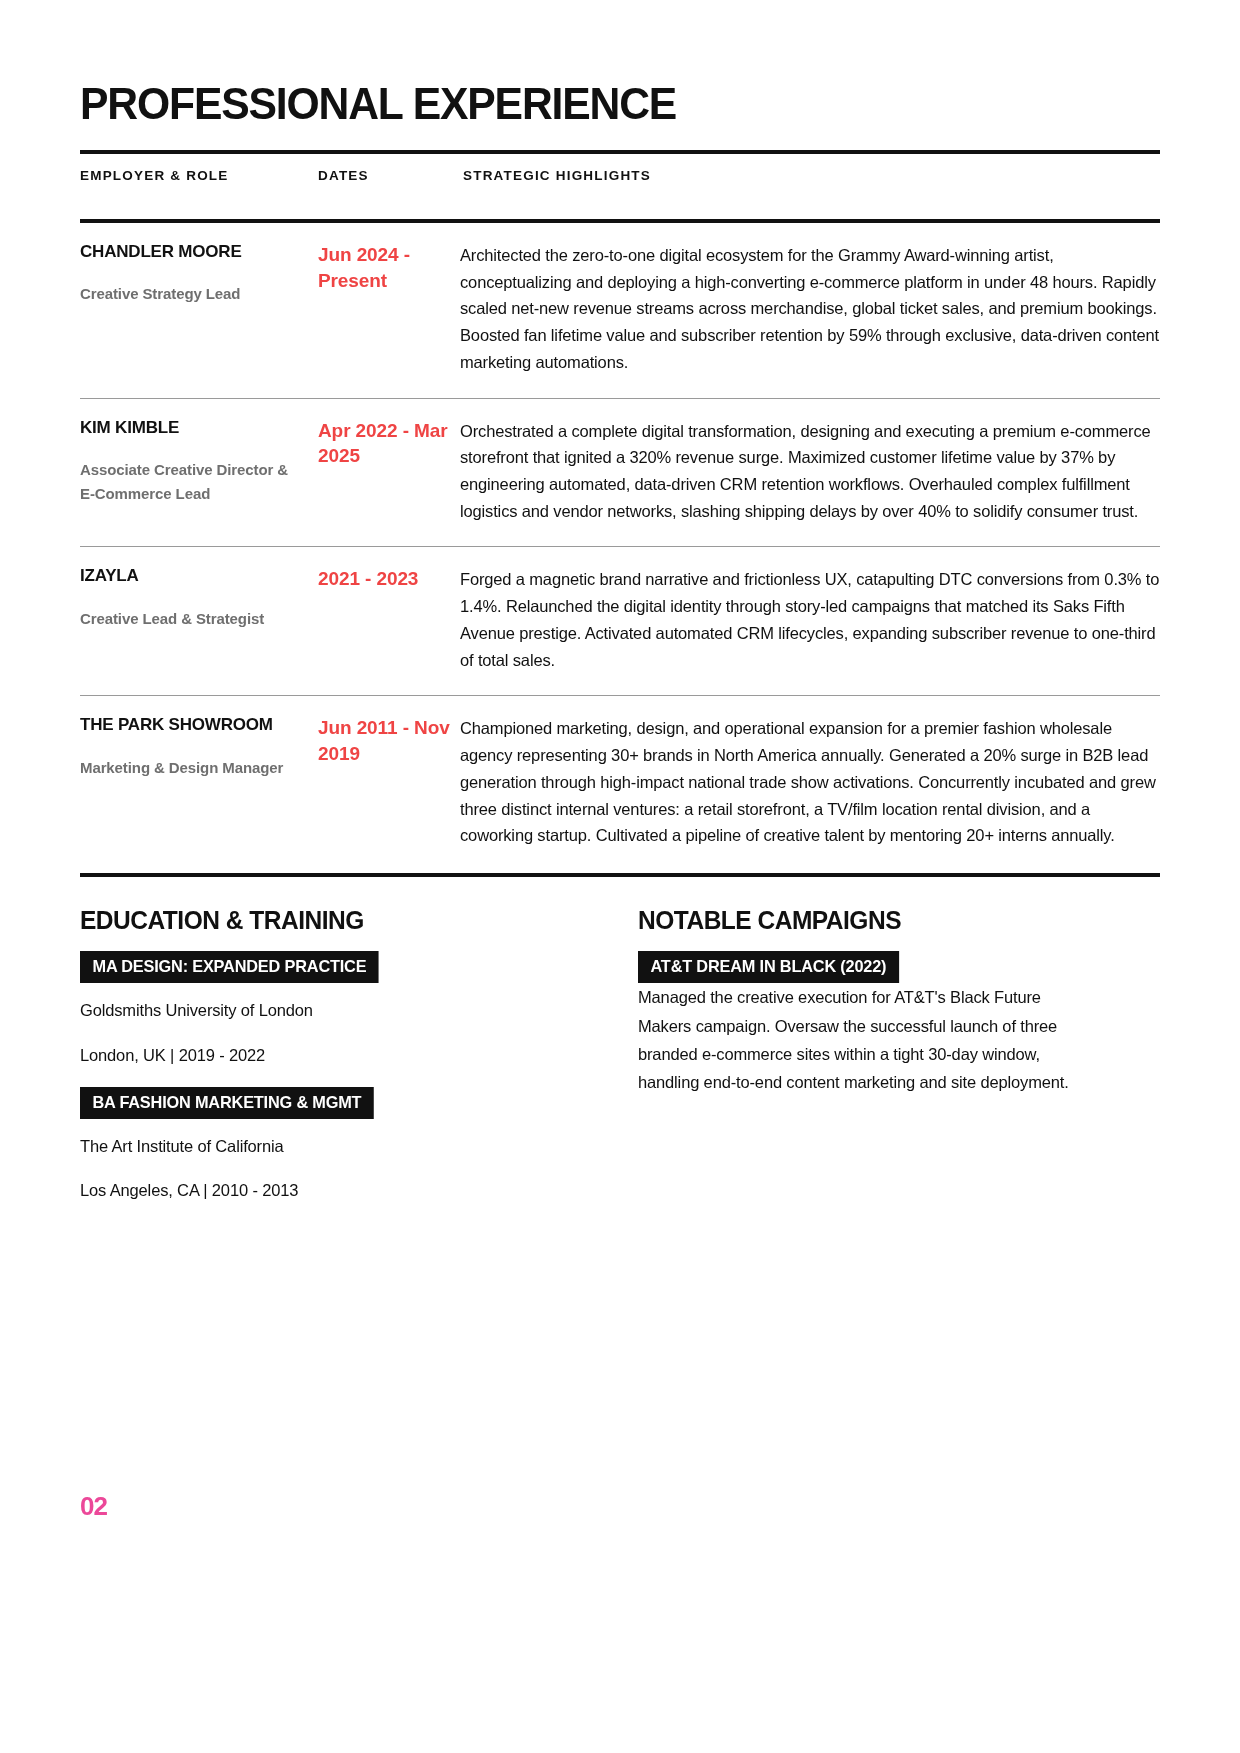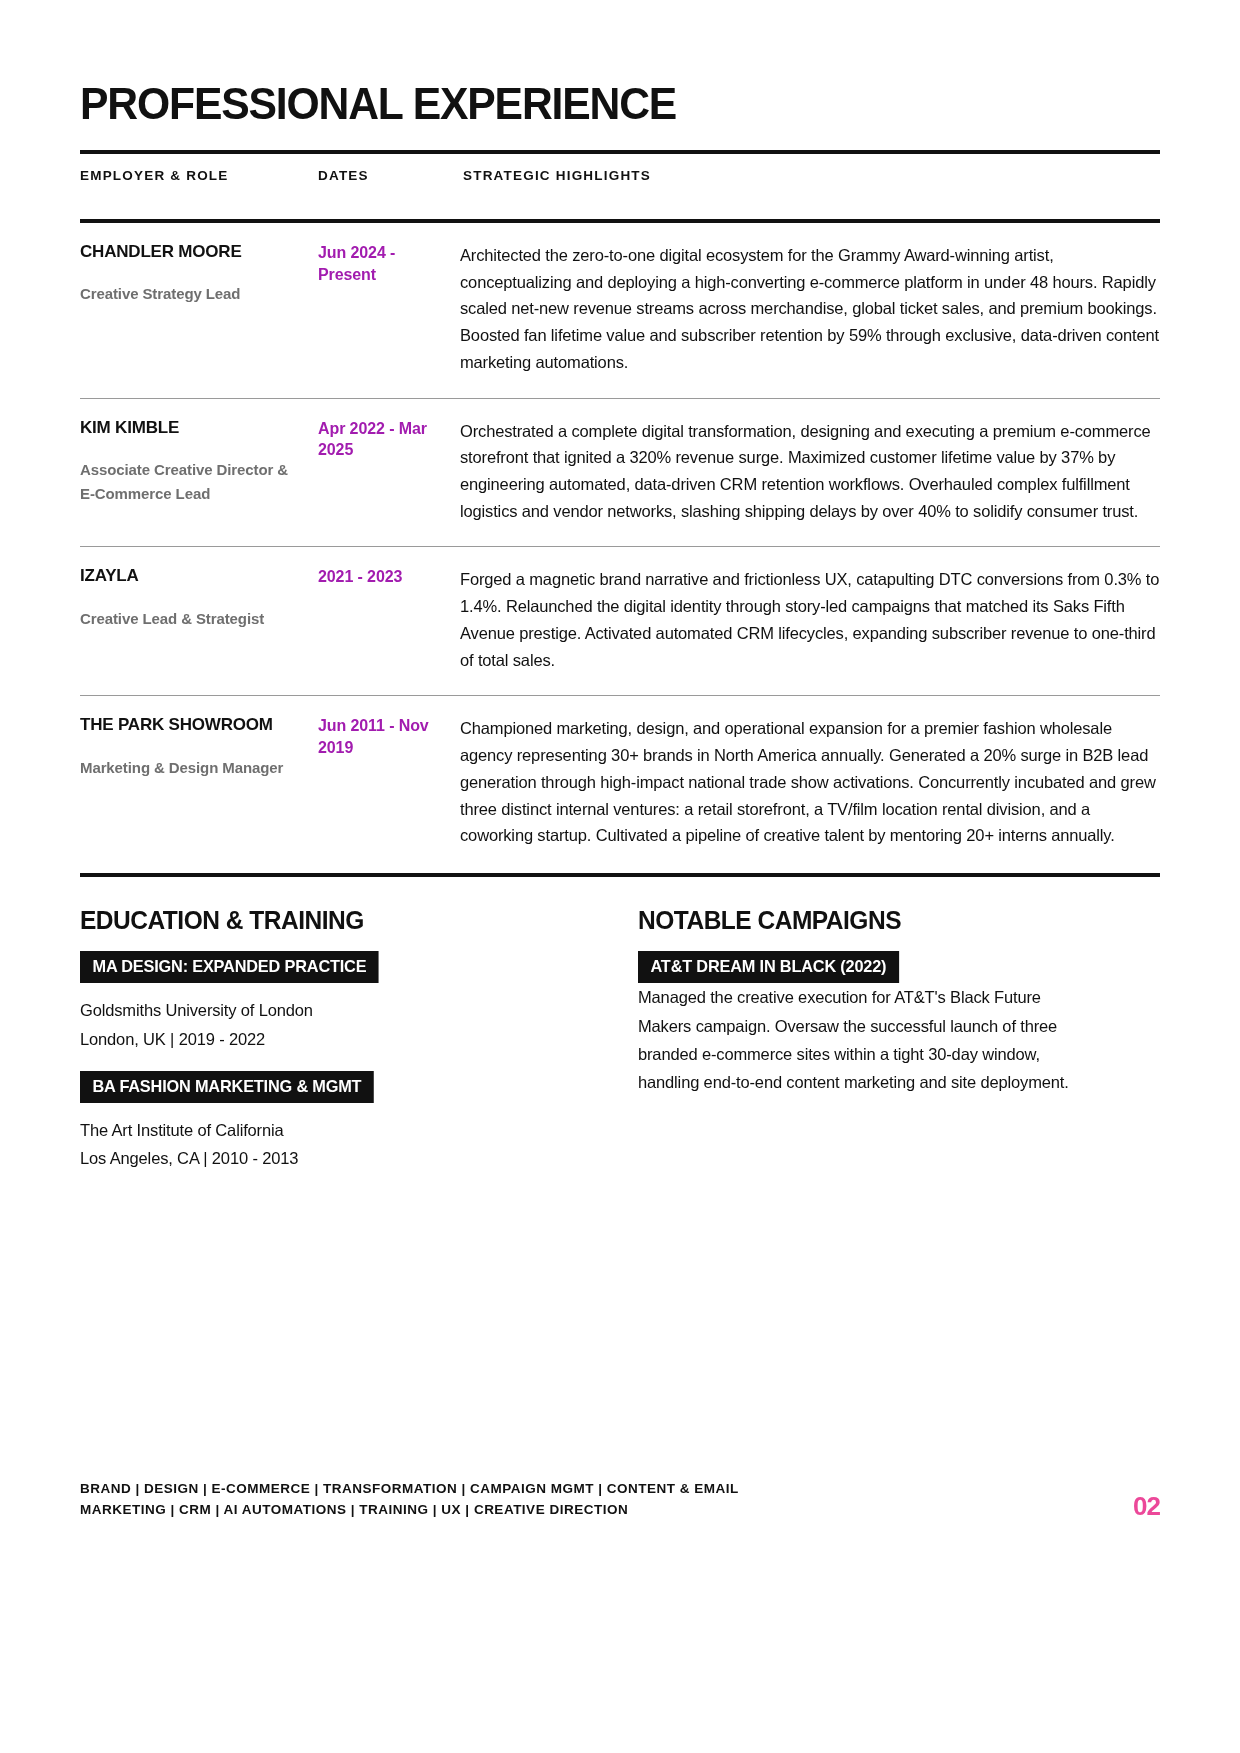--- a/index.html
+++ b/index.html
@@ -86,23 +86,23 @@
     margin-top: 20px;
     font-size: 15px;
     font-weight: 700;
     color: #6f6f6f;
     line-height: 1.62;
     letter-spacing: -0.1px;
     max-width: 215px;
   }
 
   .emp-dates {
-    font-size: 16px;
+    font-size: 19px;
     font-weight: 700;
-    color: #a21caf;
+    color: #ef4444;
     line-height: 1.35;
     letter-spacing: -0.1px;
     padding-top: 1px;
     max-width: 132px;
   }
 
   .emp-high {
     font-size: 16.5px;
     font-weight: 400;
     color: #111111;
@@ -152,21 +152,21 @@
     transform: scaleX(0.96);
     transform-origin: left center;
   }
 
   .edu-line {
     font-size: 16.5px;
     font-weight: 400;
     color: #111111;
     line-height: 1.62;
     letter-spacing: -0.15px;
-    margin-top: 2px;
+    margin-top: 18px;
   }
 
   .edu-line.first { margin-top: 14px; }
 
   .camp-body {
     font-size: 16.5px;
     font-weight: 400;
     color: #111111;
     line-height: 1.72;
     letter-spacing: -0.15px;
@@ -278,20 +278,16 @@
     <div class="bcol">
       <div class="sec-title">NOTABLE CAMPAIGNS</div>
 
       <div class="badge">AT&amp;T DREAM IN BLACK (2022)</div>
       <div class="camp-body">Managed the creative execution for AT&amp;T's Black Future Makers campaign. Oversaw the successful launch of three branded e-commerce sites within a tight 30-day window, handling end-to-end content marketing and site deployment.</div>
     </div>
 
   </div>
 
   <div class="footer">
-    <div class="skills">
-      <div>BRAND | DESIGN | E-COMMERCE | TRANSFORMATION | CAMPAIGN MGMT | CONTENT &amp; EMAIL</div>
-      <div>MARKETING | CRM | AI AUTOMATIONS | TRAINING | UX | CREATIVE DIRECTION</div>
-    </div>
     <div class="page-num">02</div>
   </div>
 
 </div>
 
 </body></html>

